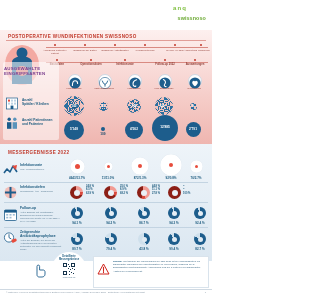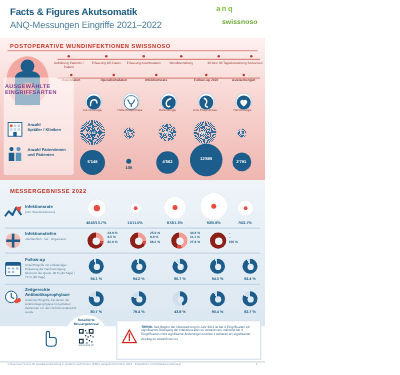--- a/index.html
+++ b/index.html
@@ -100,22 +100,20 @@
   .foot{position:absolute;left:6px;top:291px;width:200px;font-size:2.2px;
         color:#8a9aa8;}
   .pgnum{position:absolute;right:6px;top:291px;font-size:2.2px;color:#8a9aa8;}
 </style>
 </head>
 <body>
 
 <div id="page">
 
   <div class="header">
-    <div class="h-title">Facts &amp; Figures Akutsomatik</div>
-    <div class="h-sub">ANQ-Messungen Eingriffe 2021–2022</div>
     <div class="anq">a n q</div>
     <div class="swissnoso">swissnoso</div>
   </div>
 
   <div class="band-rose"></div>
 
   <div class="sect-title" style="left:8px;top:34px;">POSTOPERATIVE WUNDINFEKTIONEN SWISSNOSO</div>
   <div class="rose-rule" style="left:6px;top:40px;width:200px;"></div>
 
   <svg class="body-ic" viewBox="0 0 36 44">

